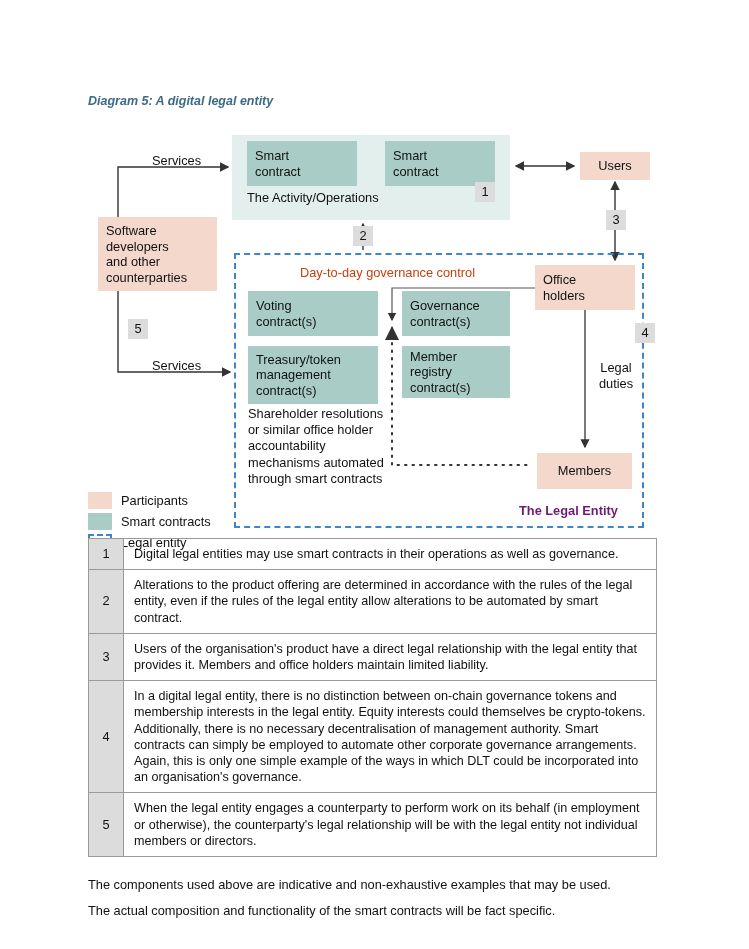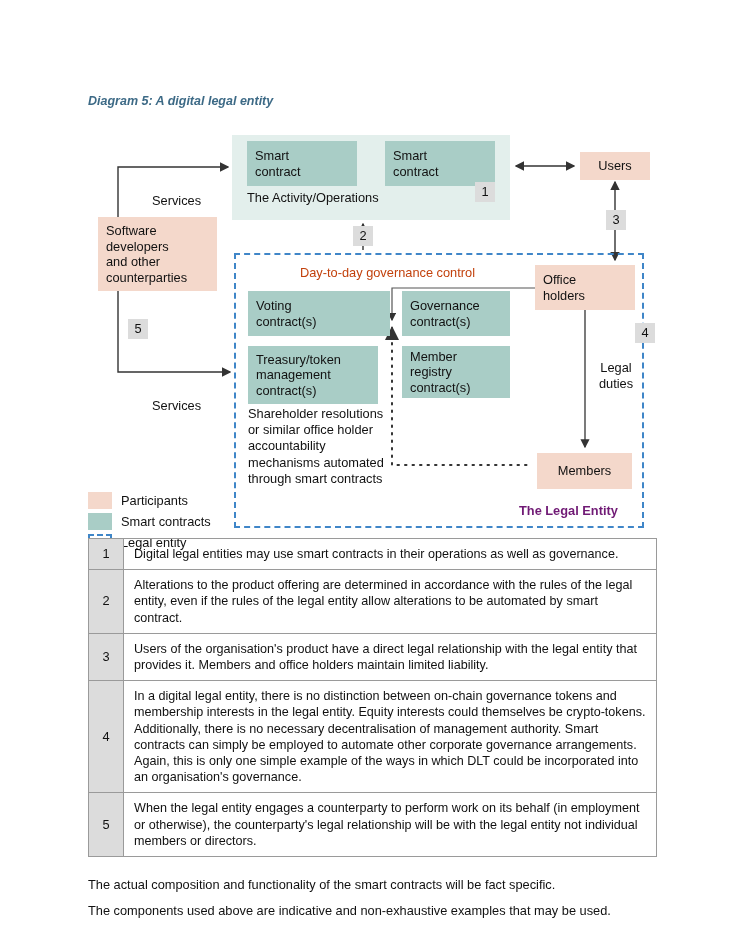--- a/index.html
+++ b/index.html
@@ -59,37 +59,37 @@
     border:2px dashed #3f86c8;box-sizing:border-box;background:transparent;
   }
   #legal-entity-title{
     position:absolute;left:519px;top:383px;font-size:12.8px;font-weight:bold;color:#701a75;
   }
   #day-to-day-label{
     position:absolute;left:300px;top:145px;font-size:12.8px;color:#c2410c;
   }
 
   
-  #voting-contract{left:248px;top:171px;width:142px;height:45px;}
+  #voting-contract{left:248px;top:171px;width:130px;height:45px;}
   #treasury-contract{left:248px;top:226px;width:130px;height:58px;}
   #governance-contract{left:402px;top:171px;width:108px;height:45px;}
   #member-registry-contract{left:402px;top:226px;width:108px;height:52px;}
 
   #shareholder-note{
     position:absolute;left:248px;top:286px;width:140px;
     font-size:12.8px;line-height:16.2px;color:#111;
   }
 
   #legal-duties-label{
     position:absolute;left:588px;top:240px;width:56px;text-align:center;
     font-size:12.8px;line-height:16px;color:#111;
   }
 
   
-  .arrow-text{position:absolute;font-size:12.8px;color:#111;margin-top:40px;}
+  .arrow-text{position:absolute;font-size:12.8px;color:#111;}
   #services-top{left:152px;top:33px;}
   #services-bottom{left:152px;top:238px;}
 
   
   .marker{
     position:absolute;background:#dcdcdc;color:#111;
     font-size:12.8px;text-align:center;
     width:20px;height:20px;line-height:20px;
   }
   #marker-1{left:475px;top:62px;}
@@ -264,17 +264,17 @@
         <td class="txt">In a digital legal entity, there is no distinction between on-chain governance tokens and membership interests in the legal entity. Equity interests could themselves be crypto-tokens. Additionally, there is no necessary decentralisation of management authority. Smart contracts can simply be employed to automate other corporate governance arrangements. Again, this is only one simple example of the ways in which DLT could be incorporated into an organisation's governance.</td>
       </tr>
       <tr>
         <td class="num">5</td>
         <td class="txt">When the legal entity engages a counterparty to perform work on its behalf (in employment or otherwise), the counterparty's legal relationship will be with the legal entity not individual members or directors.</td>
       </tr>
     </tbody>
   </table>
 
   <div class="footnotes">
+    <div class="footnote">The components used above are indicative and non-exhaustive examples that may be used.</div>
     <div class="footnote">The actual composition and functionality of the smart contracts will be fact specific.</div>
-    <div class="footnote">The components used above are indicative and non-exhaustive examples that may be used.</div>
   </div>
 
 </div>
 
 </body></html>

